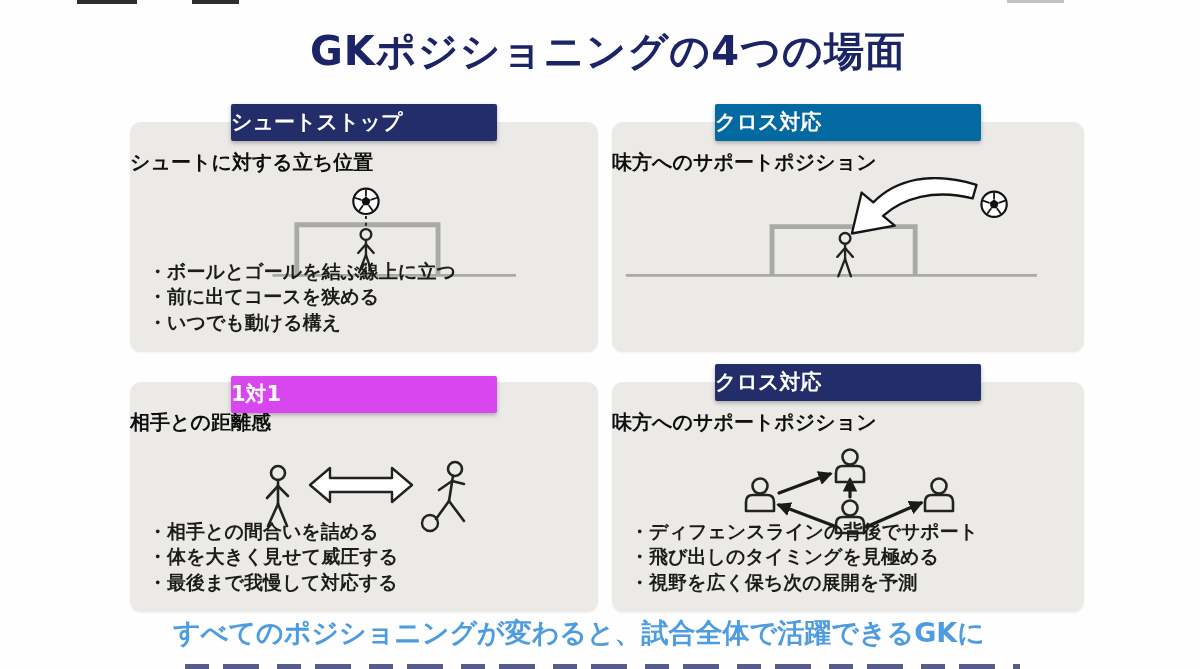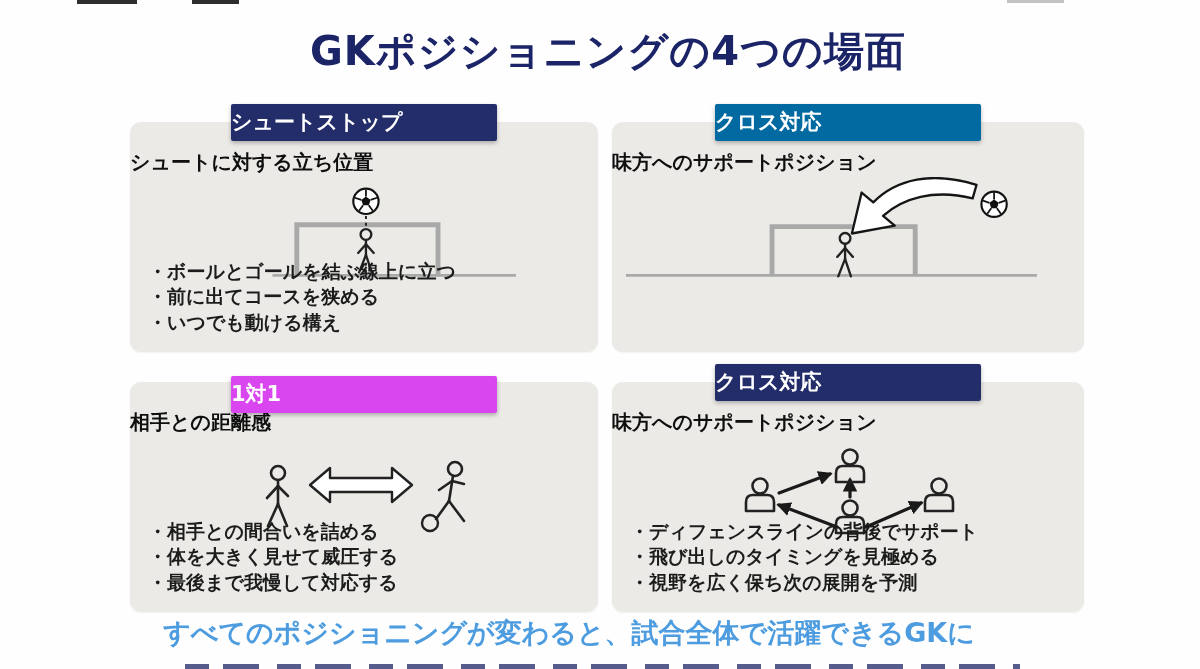--- a/index.html
+++ b/index.html
@@ -44,21 +44,21 @@
   .illus{position:absolute;left:0;top:55px;width:100%;height:112px;}
   .illus svg{display:block;margin:0 auto;}
 
   .bullets{
     position:absolute;left:18px;bottom:16px;margin:0;padding:0;list-style:none;
     font-size:19px;font-weight:700;color:#1c1c1c;line-height:1.36;
   }
 
   
   .footer-note{
-    position:absolute;top:615px;left:0;width:1138px;text-align:center;
+    position:absolute;top:615px;left:10px;width:1138px;text-align:center;
     font-size:27px;font-weight:800;color:#4d9cdf;margin:0;white-space:nowrap;
   }
 
   
   .bottom-cut{
     position:absolute;bottom:0;left:185px;width:835px;height:5px;opacity:.8;
     background:repeating-linear-gradient(90deg,
       #2b3470 0 24px, transparent 24px 38px,
       #2b3470 38px 74px, transparent 74px 92px);
   }

